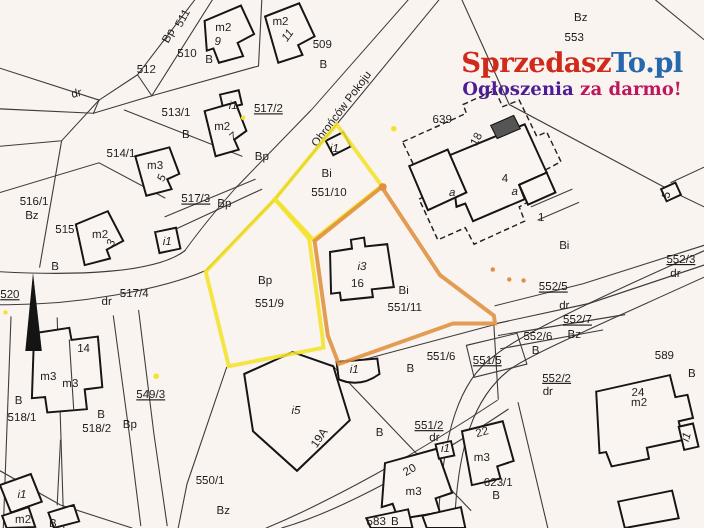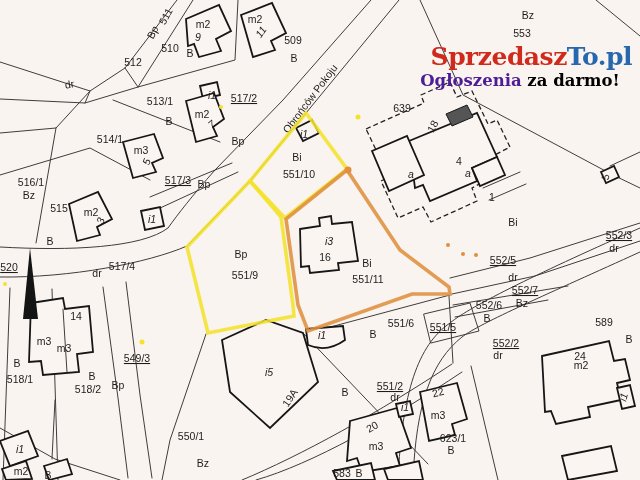--- a/index.html
+++ b/index.html
@@ -10,21 +10,21 @@
   .bld{stroke:#161616;stroke-width:1.8;fill:#fbf5f1;stroke-linejoin:miter;}
   .bldash{stroke:#222;stroke-width:1.3;fill:none;stroke-dasharray:5 3;}
   .hatch{fill:#555;stroke:#161616;stroke-width:1;}
   .hl{fill:none;stroke-width:3.6;stroke-linejoin:miter;opacity:.88;}
   .lbl{font:10.5px "Liberation Sans",sans-serif;fill:#1d1c1b;text-anchor:middle;}
   .it{font-style:italic;}
   .un{text-decoration:underline;}
   .watermark{position:absolute;left:408px;top:44px;width:224px;text-align:center;
              font-family:"DejaVu Serif","Liberation Serif",serif;font-weight:bold;
              pointer-events:none;}
-  .wm-line1{font-size:25px;line-height:1.05;letter-spacing:-0.5px;white-space:nowrap;text-align:right;}
+  .wm-line1{font-size:25px;line-height:1.05;letter-spacing:-0.5px;white-space:nowrap;}
   .wm-line2{font-size:16.5px;line-height:1.05;margin-top:2px;white-space:nowrap;}
 </style>
 </head>
 <body>
 
 <div class="stage">
   <svg viewBox="0 0 640 480">
 
     <g>
       <path class="pl" d="M 0,62 L 90,91 L 125,68 L 177,0"></path>
@@ -220,15 +220,15 @@
         <circle cx="142" cy="342" r="2.5" fill="#f3e32c"></circle>
         <circle cx="348" cy="170" r="3.5" fill="#df8f3e"></circle>
         <circle cx="448" cy="245" r="2" fill="#df8f3e"></circle>
         <circle cx="463" cy="254" r="2" fill="#df8f3e"></circle>
         <circle cx="476" cy="255" r="2" fill="#df8f3e"></circle>
       </g>
   </svg>
 
   <div class="watermark">
     <div class="wm-line1" id="wm1"><span style="color: rgb(207, 42, 27);">Sprzedasz</span><span style="color: rgb(39, 103, 174);">To.pl</span></div>
-    <div class="wm-line2" id="wm2"><span style="color: #4c1d95;">Ogłoszenia </span><span style="color: #000000; text-align: right;">za darmo!</span></div>
+    <div class="wm-line2" id="wm2"><span style="color: #4c1d95;">Ogłoszenia </span><span style="color: #be185d; text-align: right;">za darmo!</span></div>
   </div>
 </div>
 
 </body></html>

